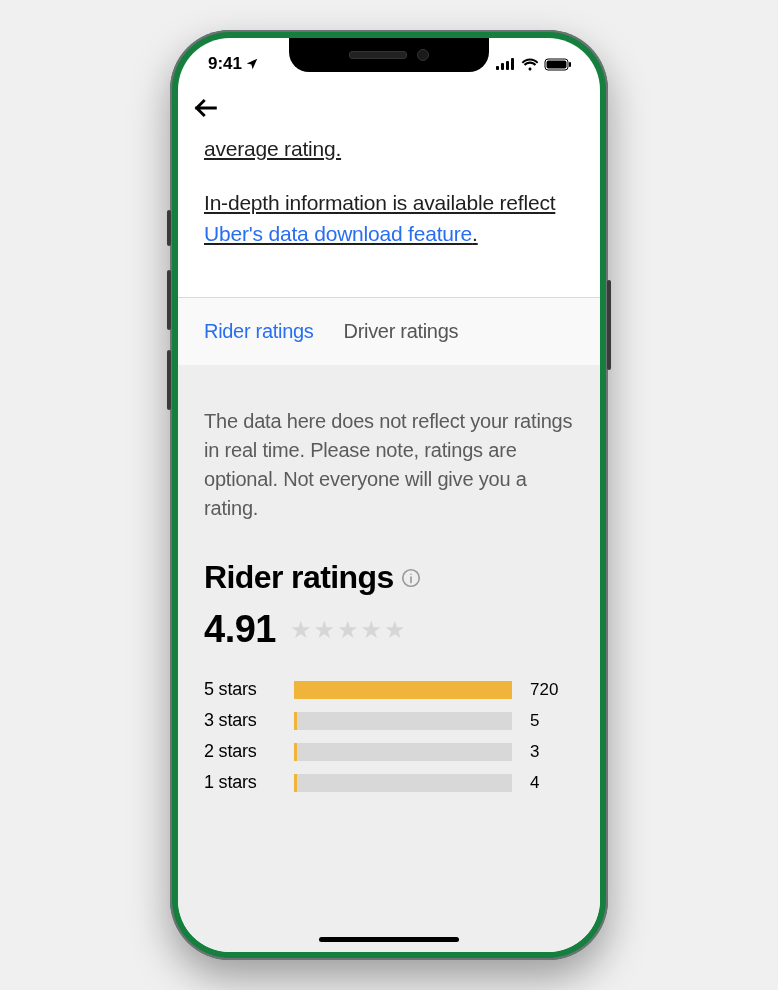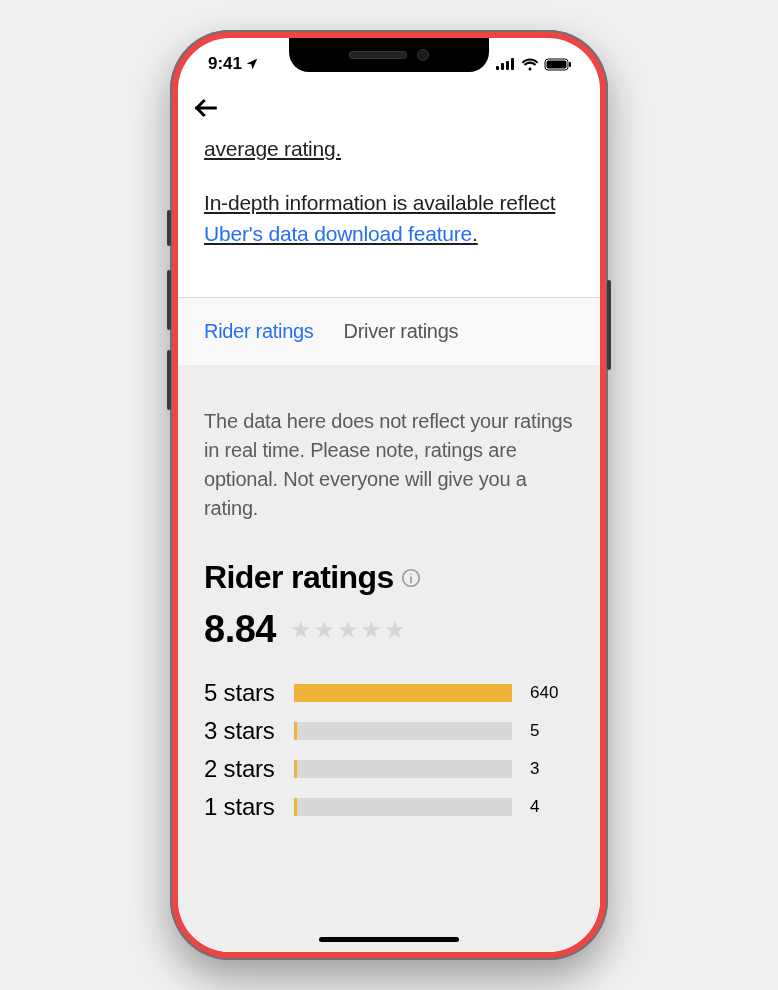--- a/index.html
+++ b/index.html
@@ -13,21 +13,21 @@
   }
 
   
   .phone {
     position: absolute;
     left: 170px;
     top: 30px;
     width: 438px;
     height: 930px;
     border-radius: 60px;
-    background: #ef4444;
+    background: #15803d;
     box-shadow:
       0 18px 40px rgba(0,0,0,0.35),
       inset 0 0 0 2px #6f7176;
     padding: 8px;
     box-sizing: border-box;
   }
   .phone-inner {
     width: 100%;
     height: 100%;
     background: #fff;
@@ -221,21 +221,21 @@
     flex-direction: column;
     gap: 10px;
   }
   .drow {
     display: flex;
     align-items: center;
     gap: 18px;
   }
   .dlabel {
     width: 72px;
-    font-size: 24px;
+    font-size: 18px;
     letter-spacing: -0.2px;
   }
   .dbar {
     flex: 1;
     height: 18px;
     background: #d8d8d8;
     position: relative;
   }
   .dbar-fill {
     position: absolute;
@@ -332,31 +332,31 @@
           <span class="info">
             <svg width="22" height="22" viewBox="0 0 24 24" fill="none" stroke="#9a9a9a" stroke-width="1.8">
               <circle cx="12" cy="12" r="9"></circle>
               <line x1="12" y1="11" x2="12" y2="17" stroke-linecap="round"></line>
               <circle cx="12" cy="8" r="0.8" fill="#9a9a9a" stroke="none"></circle>
             </svg>
           </span>
         </div>
 
         <div class="avg-row">
-          <span class="avg">8.84</span>
+          <span class="avg">4.91</span>
           <span class="stars">★★★★★</span>
         </div>
 
         <div class="dist">
           <div class="drow">
             <span class="dlabel">5 stars</span>
             <div class="dbar">
                 <div class="dbar-fill" style="width: 100%;"></div>
               </div>
-            <span class="dcount">640</span>
+            <span class="dcount">720</span>
           </div>
           <div class="drow">
             <span class="dlabel">3 stars</span>
             <div class="dbar">
                 <div class="dbar-fill" style="width: 1.5%;"></div>
               </div>
             <span class="dcount">5</span>
           </div>
           <div class="drow">
             <span class="dlabel">2 stars</span>

